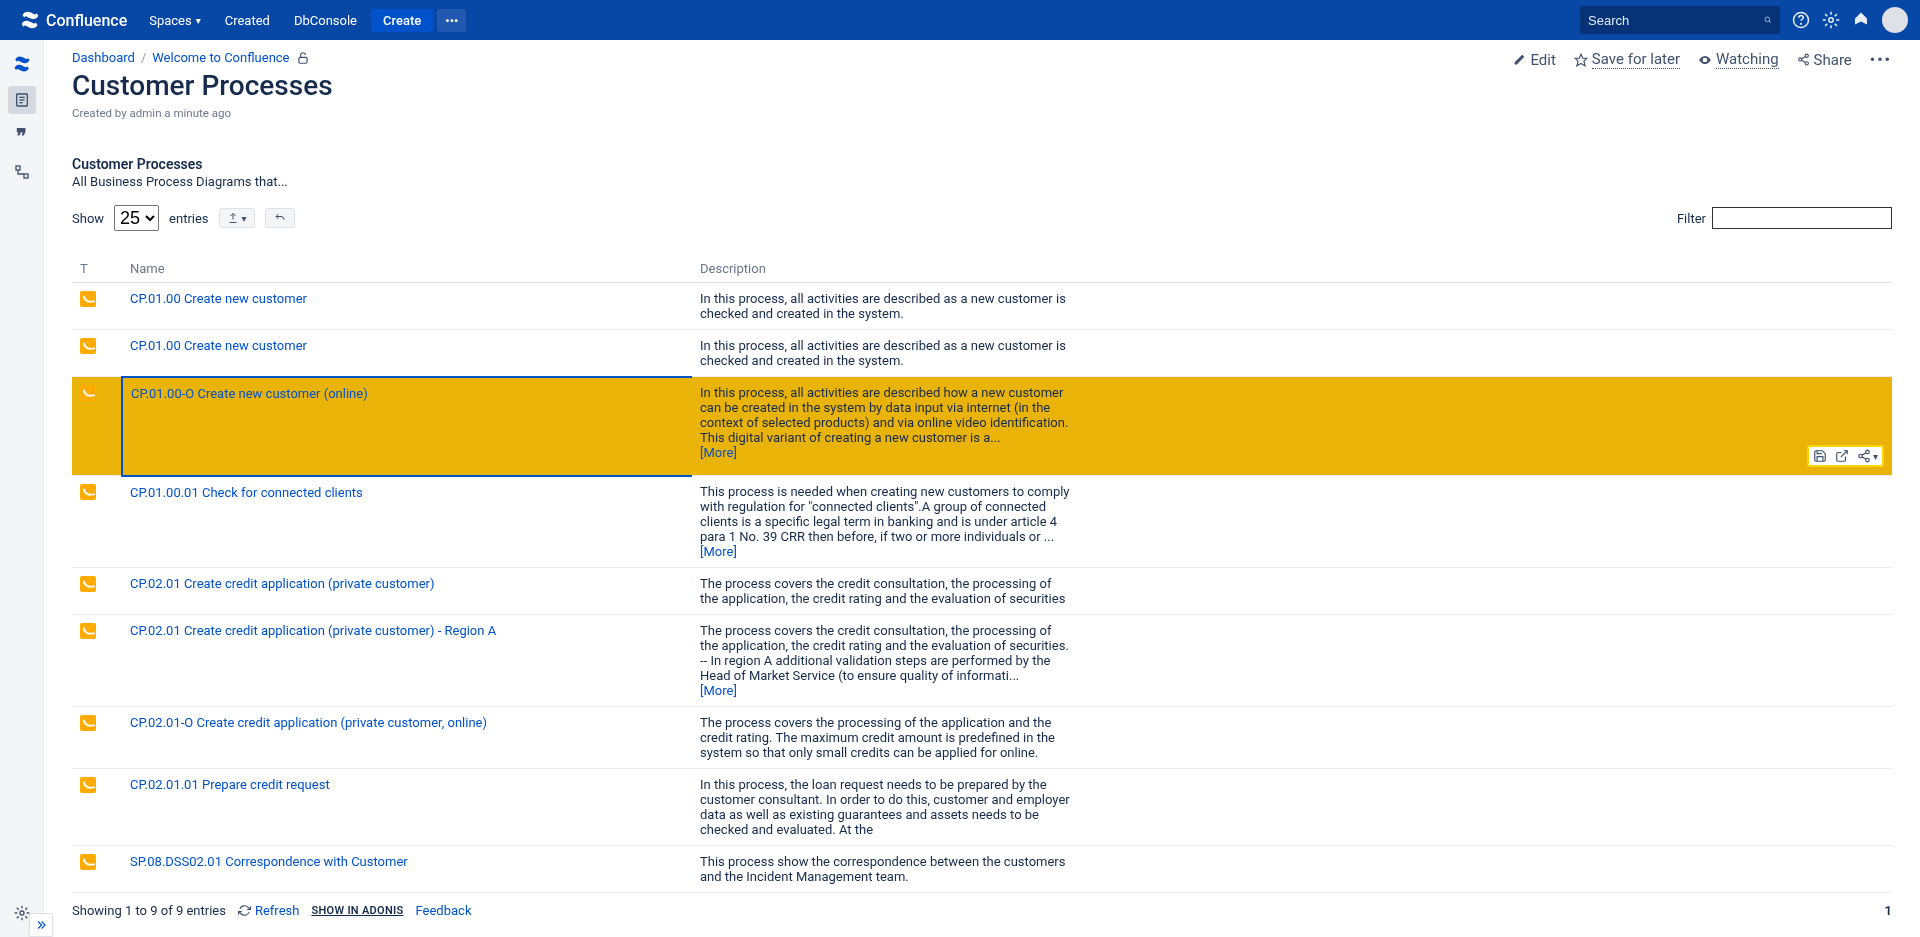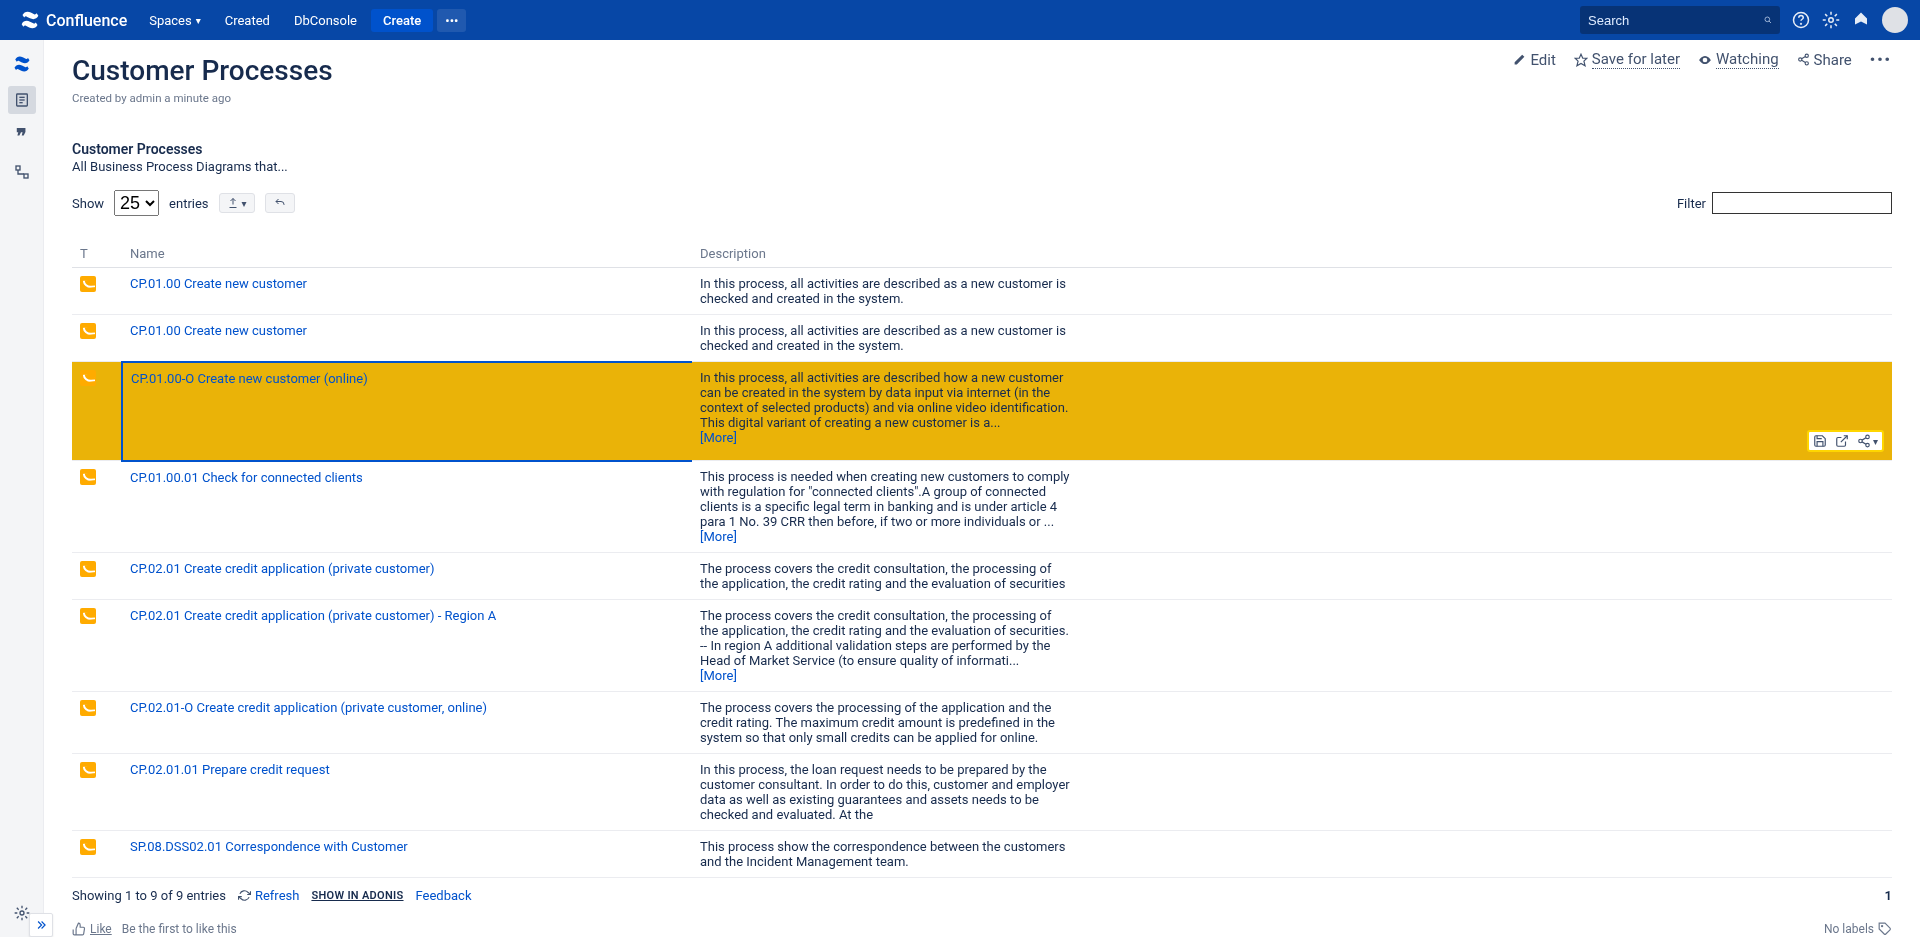--- a/index.html
+++ b/index.html
@@ -176,20 +176,29 @@
           <circle cx="6" cy="12" r="3"></circle>
           <circle cx="18" cy="19" r="3"></circle>
           <line x1="8.6" y1="10.5" x2="15.4" y2="6.5"></line>
           <line x1="8.6" y1="13.5" x2="15.4" y2="17.5"></line>
         </svg>
       <span>Share</span>
     </div>
     <div class="page-action" style="font-weight:bold;letter-spacing:2px;">•••</div>
   </div>
 
+  <div class="breadcrumb">
+    <a href="#">Dashboard</a>
+    <span class="breadcrumb-sep">/</span>
+    <a href="#">Welcome to Confluence</a>
+    <svg width="14" height="14" viewBox="0 0 24 24" fill="none" stroke="#42526E" stroke-width="2">
+        <rect x="5" y="11" width="14" height="10" rx="2"></rect>
+        <path d="M8 11V7a4 4 0 018 0"></path>
+      </svg>
+  </div>
 
   <h1 class="page-title">Customer Processes</h1>
   <div class="page-meta">Created by admin a minute ago</div>
 
   <div class="section-title">Customer Processes</div>
   <div class="section-sub">All Business Process Diagrams that...</div>
 
   <div class="toolbar">
     <span>Show</span>
     <select><option>25</option></select>

